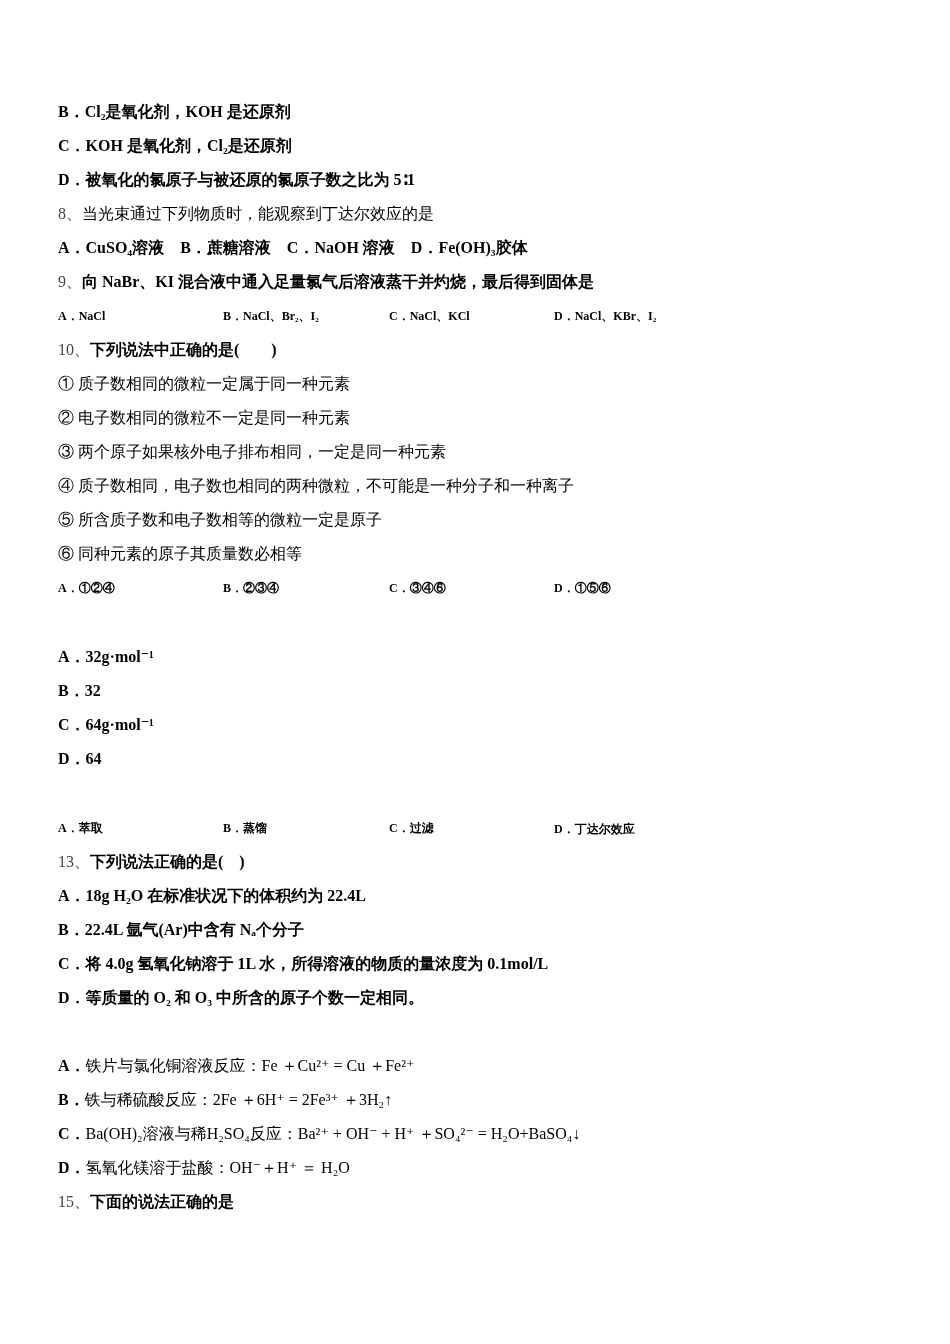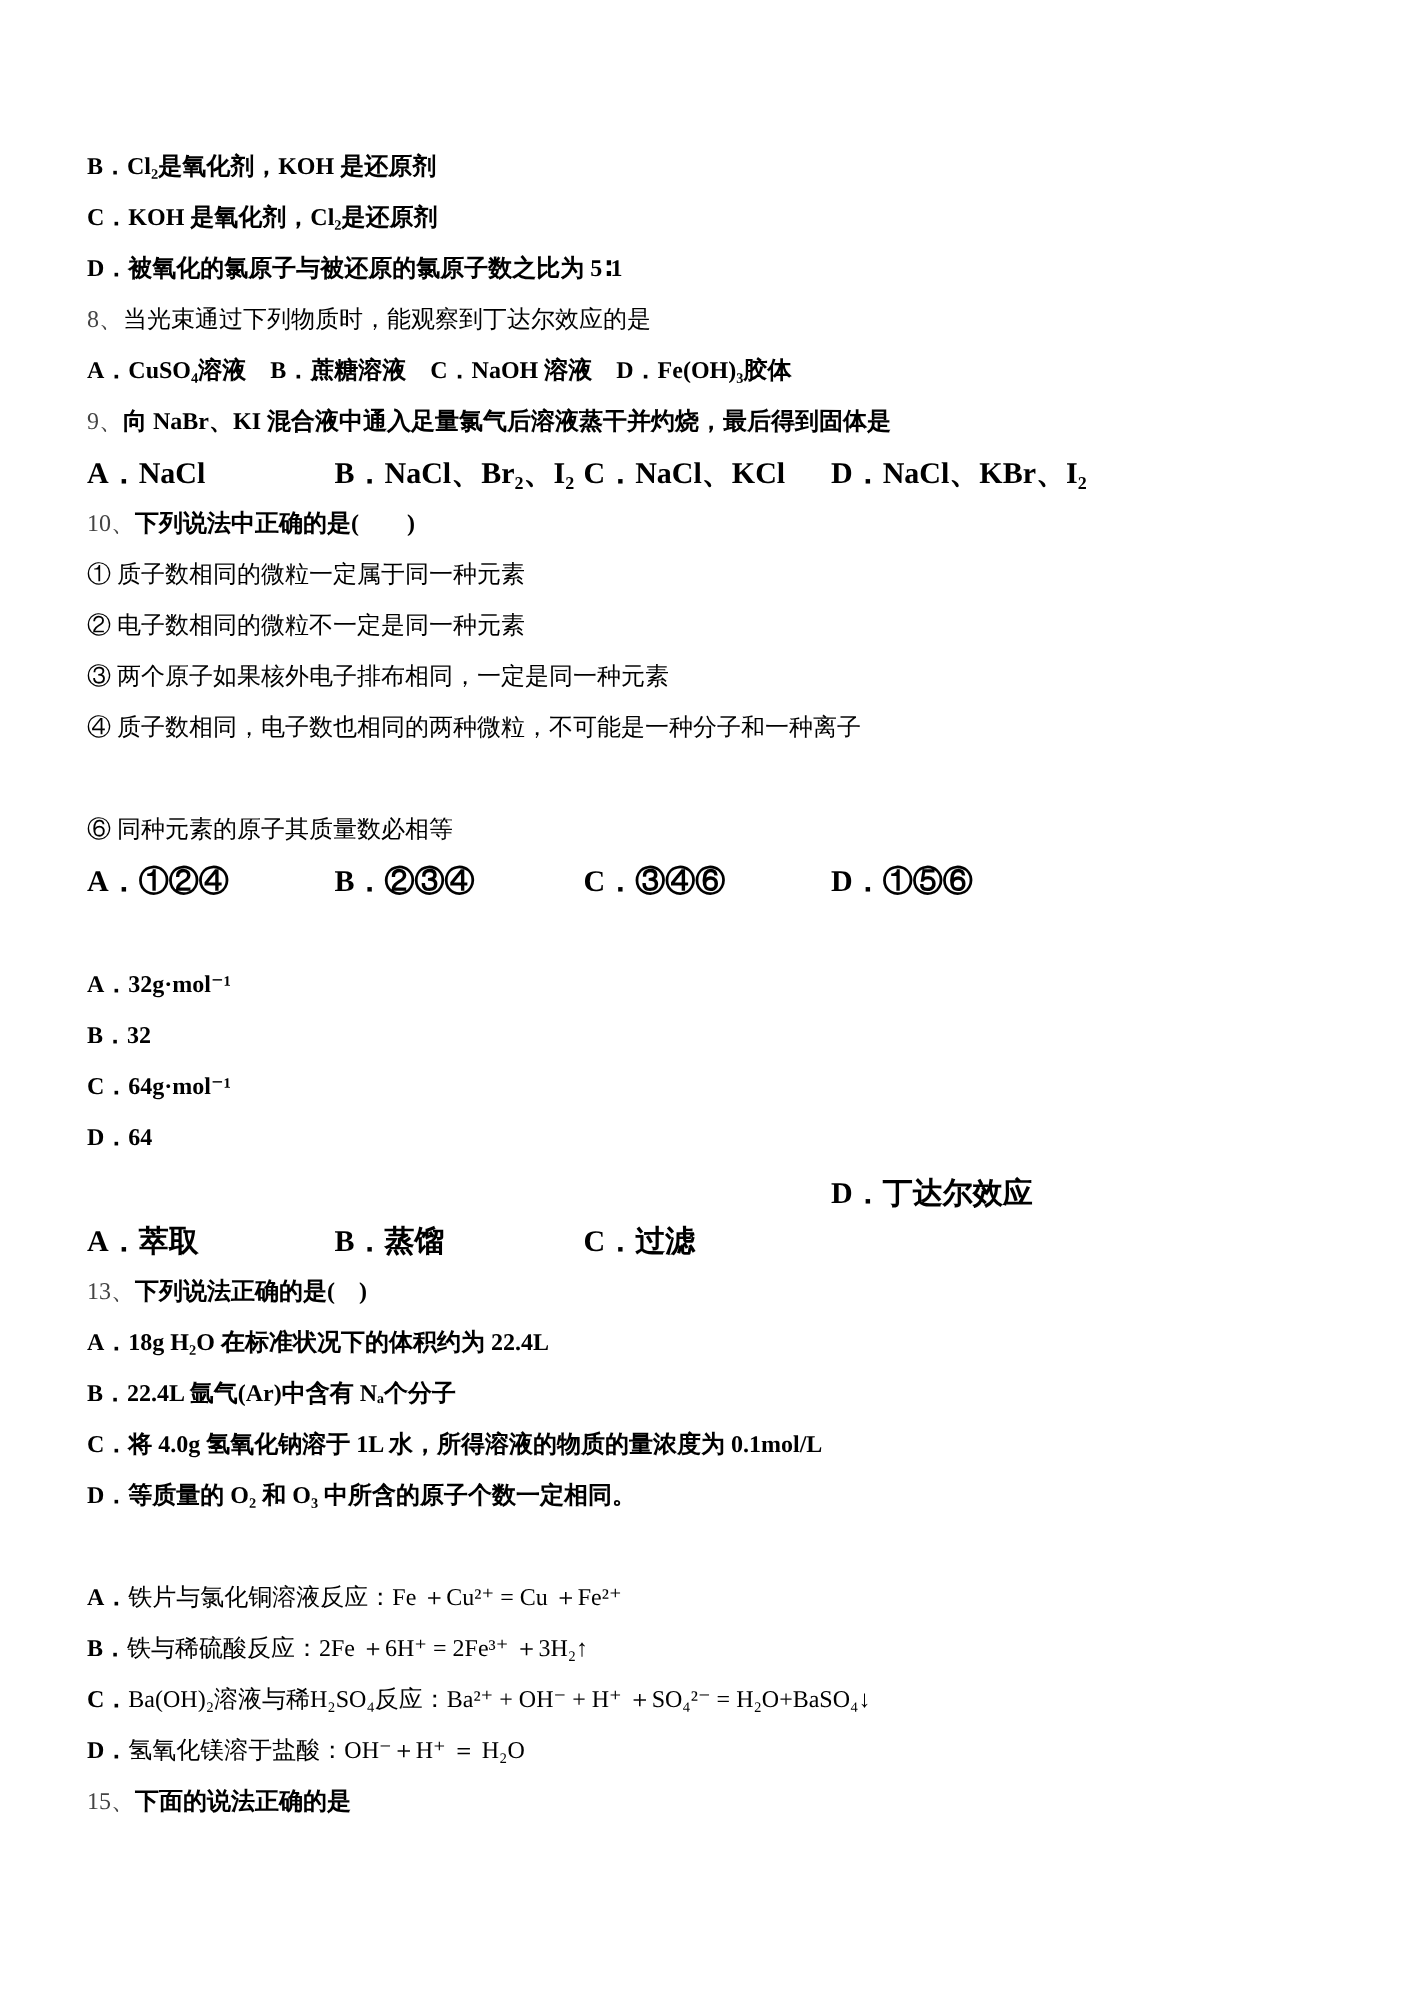--- a/index.html
+++ b/index.html
@@ -2,21 +2,21 @@
 <html><head>
 <meta charset="utf-8">
 <style>
   html, body { margin:0; padding:0; background:#ffffff; }
   body { width:950px; height:1344px; position:relative; overflow:hidden;
          font-family: "Liberation Serif", "DejaVu Serif", serif; color:#000; }
   .page { position:absolute; left:0; top:0; width:950px; height:1344px;margin-left:12px; }
   .line { position:absolute; left:46px; font-size:16px; line-height:20px; white-space:nowrap; }
   .b { font-weight:bold; }
   .num { color:#444; font-weight:normal; }
-  .opt { position:absolute; font-size:20px; line-height:20px; white-space:nowrap; }
+  .opt { position:absolute; font-size:12px; line-height:20px; white-space:nowrap; }
 </style>
 </head>
 <body>
 
 <div class="page">
 
   <div class="line b" style="top:102px">
     <span>B．</span><span>Cl₂是氧化剂，KOH 是还原剂</span>
   </div>
   <div class="line b" style="top:136px">
@@ -44,35 +44,36 @@
   <div class="opt b" style="top:306px;left:377px"><span>C．</span><span>NaCl、KCl</span></div>
   <div class="opt b" style="top:306px;left:542px"><span>D．</span><span>NaCl、KBr、I₂</span></div>
 
   <div class="line" style="top:340px">
     <span class="num">10、</span><span class="b">下列说法中正确的是(　　)</span>
   </div>
   <div class="line" style="top:374px">① 质子数相同的微粒一定属于同一种元素</div>
   <div class="line" style="top:408px">② 电子数相同的微粒不一定是同一种元素</div>
   <div class="line" style="top:476px">④ 质子数相同，电子数也相同的两种微粒，不可能是一种分子和一种离子</div>
   <div class="line" style="top:442px">③ 两个原子如果核外电子排布相同，一定是同一种元素</div>
+  <div class="line" style="top:510px">⑤ 所含质子数和电子数相等的微粒一定是原子</div>
   <div class="line" style="top:544px">⑥ 同种元素的原子其质量数必相等</div>
   <div class="opt b" style="top:578px;left:46px"><span>A．</span><span>①②④</span></div>
   <div class="opt b" style="top:578px;left:211px"><span>B．</span><span>②③④</span></div>
   <div class="opt b" style="top:578px;left:377px"><span>C．</span><span>③④⑥</span></div>
   <div class="opt b" style="top:578px;left:542px"><span>D．</span><span>①⑤⑥</span></div>
 
   <div class="line b" style="top:647px"><span>A．</span><span>32g·mol⁻¹</span></div>
   <div class="line b" style="top:681px"><span>B．</span><span>32</span></div>
   <div class="line b" style="top:715px"><span>C．</span><span>64g·mol⁻¹</span></div>
   <div class="line b" style="top:749px"><span>D．</span><span>64</span></div>
 
   <div class="opt b" style="top:818px;left:46px"><span>A．</span><span>萃取</span></div>
   <div class="opt b" style="top:818px;left:211px"><span>B．</span><span>蒸馏</span></div>
   <div class="opt b" style="top:818px;left:377px"><span>C．</span><span>过滤</span></div>
-  <div class="opt b" style="top:786px;left:542px"><span>D．</span><span>丁达尔效应</span></div>
+  <div class="opt b" style="top:819px;left:542px"><span>D．</span><span>丁达尔效应</span></div>
 
   <div class="line" style="top:852px">
     <span class="num">13、</span><span class="b">下列说法正确的是(　)</span>
   </div>
   <div class="line b" style="top:886px"><span>A．</span><span>18g H₂O 在标准状况下的体积约为 22.4L</span></div>
   <div class="line b" style="top:920px"><span>B．</span><span>22.4L 氩气(Ar)中含有 Nₐ个分子</span></div>
   <div class="line b" style="top:954px"><span>C．</span><span>将 4.0g 氢氧化钠溶于 1L 水，所得溶液的物质的量浓度为 0.1mol/L</span></div>
   <div class="line b" style="top:988px"><span>D．</span><span>等质量的 O₂ 和 O₃ 中所含的原子个数一定相同。</span></div>
 
   <div class="line" style="top:1056px"><span class="b">A．</span><span>铁片与氯化铜溶液反应：Fe ＋Cu²⁺ = Cu ＋Fe²⁺</span></div>

